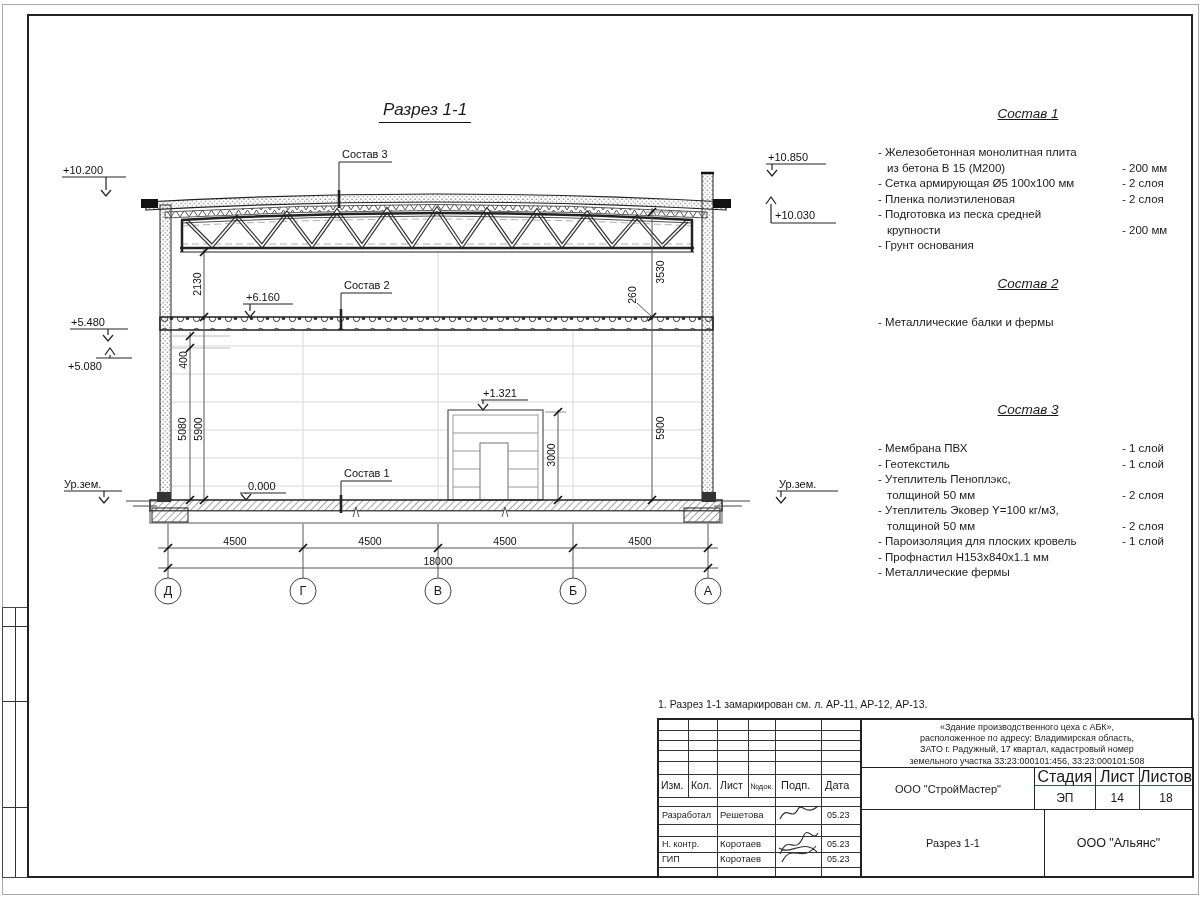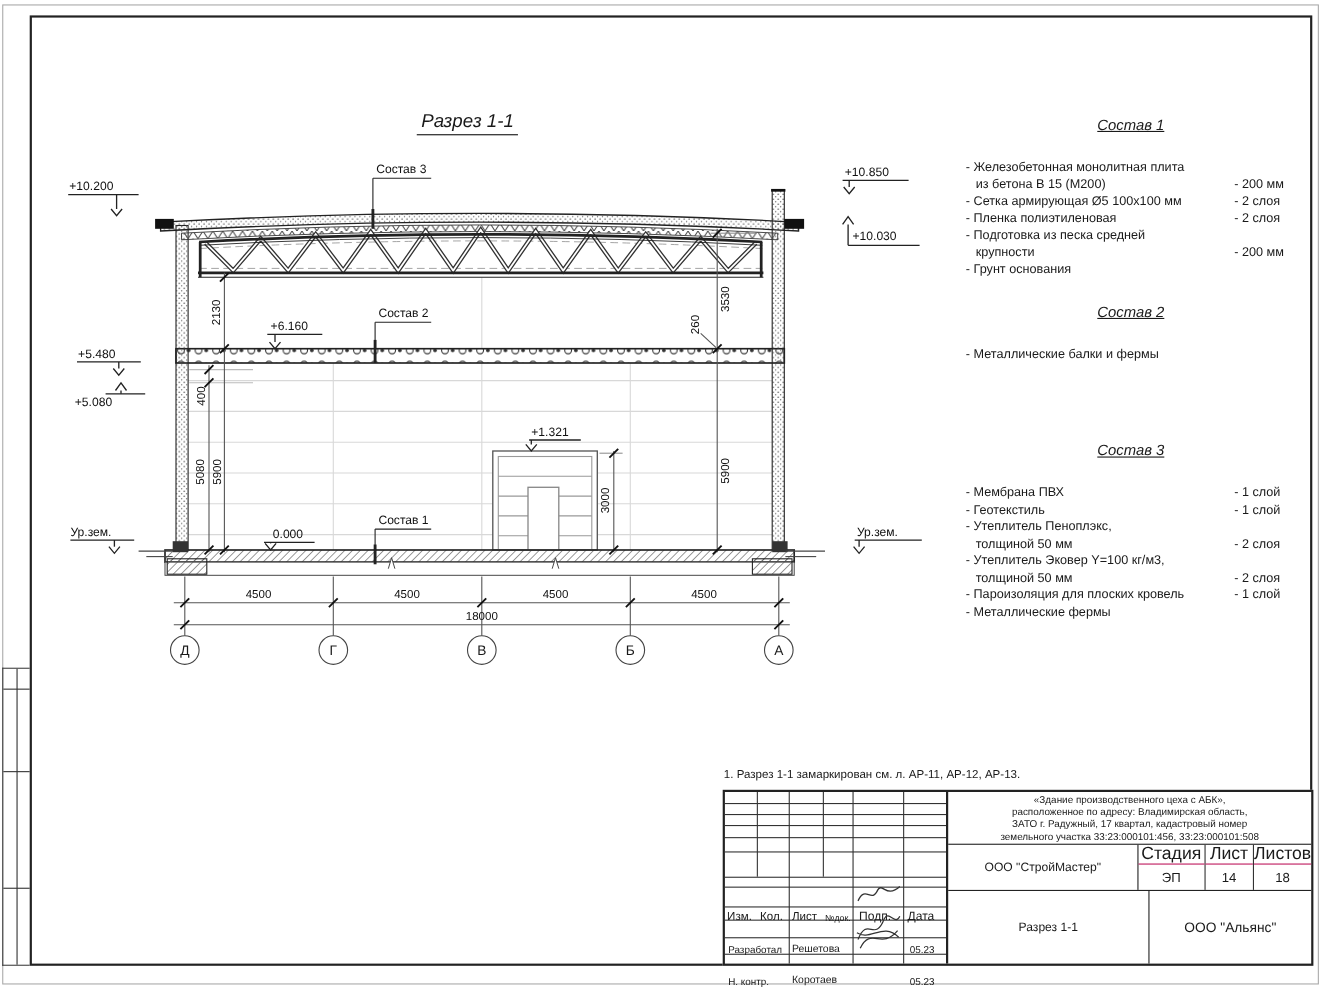--- a/index.html
+++ b/index.html
@@ -20,21 +20,21 @@
   .comp-title{text-align:center;font-size:13.5px;font-style:italic;text-decoration:underline;margin-bottom:24px;}
   .comp-item{display:flex;font-size:11.5px;line-height:15.5px;}
   .comp-item .nm{flex:1;}
   .comp-item .nm div.cont{padding-left:9px;}
   .comp-item .vl{min-width:56px;white-space:nowrap;padding-left:4px;align-self:flex-end;}
   .note{position:absolute;left:658px;top:698px;font-size:10.5px;}
   
   .tb{position:absolute;left:657px;top:718px;width:537px;height:160px;border:2px solid #222;box-sizing:border-box;background:#fff;}
   .tb-left{position:absolute;left:0;top:0;width:203px;height:100%;border-right:2px solid #222;box-sizing:border-box;}
   .tbl-line{position:absolute;background:#333;}
-  .tb-txt{position:absolute;white-space:nowrap;margin-top:48px;}
+  .tb-txt{position:absolute;white-space:nowrap;}
   .tb-right{position:absolute;left:203px;top:0;right:0;bottom:0;display:flex;flex-direction:column;}
   .tb-code{height:27px;border-bottom:1.4px solid #222;display:flex;align-items:center;justify-content:center;font-size:13px;}
   .tb-desc{height:47px;border-bottom:1.4px solid #222;display:flex;flex-direction:column;align-items:center;justify-content:flex-end;font-size:9px;line-height:11.3px;text-align:center;}
   .tb-mid{height:41px;border-bottom:1.4px solid #222;display:flex;}
   .tb-org{width:182px;border-right:1.4px solid #222;display:flex;align-items:center;justify-content:center;font-size:11px;}
   .tb-col{display:flex;flex-direction:column;border-right:1px solid #333;box-sizing:border-box;}
   .tb-col:last-child{border-right:none;}
   .tb-col .h{height:17px;border-bottom:1px solid #be185d;display:flex;align-items:center;justify-content:center;font-size:16px;}
   .tb-col .v{flex:1;display:flex;align-items:center;justify-content:center;font-size:12px;}
   .tb-bot{flex:1;display:flex;}
@@ -345,20 +345,26 @@
         <div class="vl">- 2 слоя</div>
       </div>
       <div class="comp-item">
         <div class="nm">
           <div>- Пароизоляция для плоских кровель</div>
         </div>
         <div class="vl">- 1 слой</div>
       </div>
       <div class="comp-item">
         <div class="nm">
+          <div>- Профнастил Н153х840х1.1 мм</div>
+        </div>
+        <div class="vl"></div>
+      </div>
+      <div class="comp-item">
+        <div class="nm">
           <div>- Металлические фермы</div>
         </div>
         <div class="vl"></div>
       </div>
     </div>
 </div>
 
 <div class="note">1. Разрез 1-1 замаркирован см. л. АР-11, АР-12, АР-13.</div>
 
 <div class="margin-tbl">

